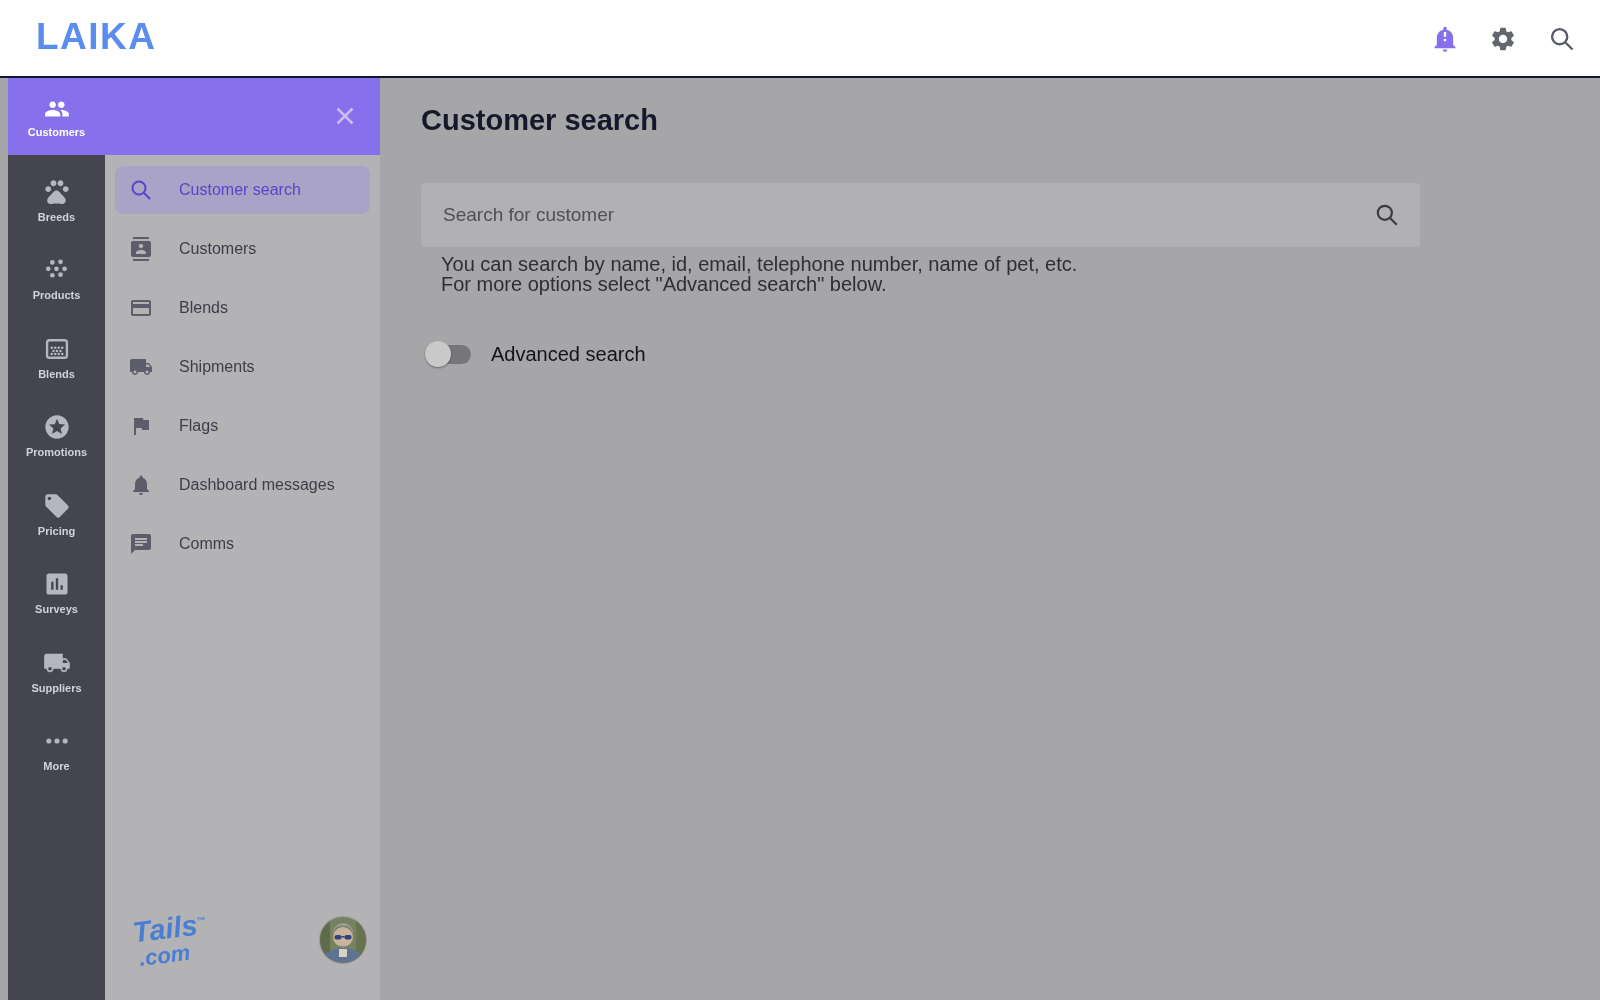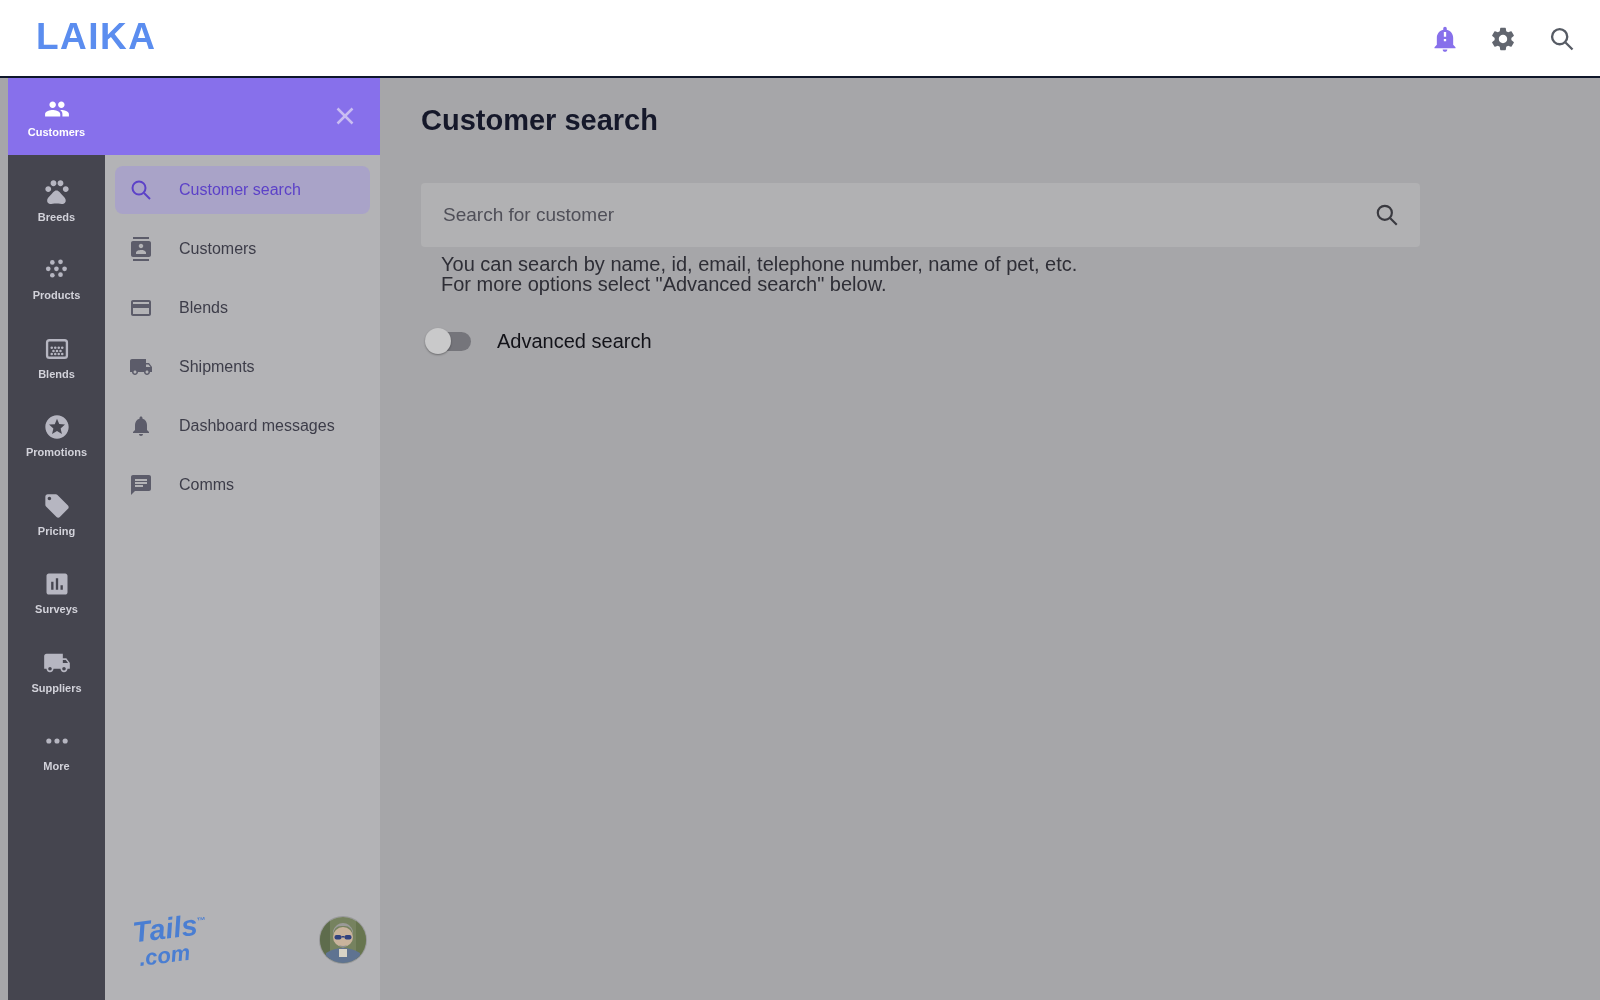--- a/index.html
+++ b/index.html
@@ -21,21 +21,21 @@
   .page-title{position:absolute;left:421px;top:104px;margin:0;font-size:29px;font-weight:700;
               color:#15182a;}
   .searchbox{position:absolute;left:421px;top:183px;width:999px;height:64px;background:#b1b1b3;
              border-radius:4px;display:flex;align-items:center;padding:0 20px;box-sizing:border-box;}
   .searchbox input{flex:1;background:transparent;border:none;outline:none;font-size:19px;
                    color:#33333a;font-family:Liberation Sans, sans-serif;}
   .searchbox input::placeholder{color:#4f4f58;opacity:1;}
   .searchbox .boxicon{width:26px;height:26px;color:#3a3a40;flex:none;}
   .helper{position:absolute;left:441px;top:254px;margin:0;font-size:20px;line-height:20px;
           color:#2e2e36;}
-  .advanced-row{position:absolute;left:425px;top:328px;display:flex;align-items:center;gap:26px;}
+  .advanced-row{position:absolute;left:425px;top:341px;display:flex;align-items:center;gap:20px;}
   .switch{position:relative;width:46px;height:26px;cursor:pointer;}
   .switch .track{position:absolute;left:8px;top:4px;width:38px;height:19px;border-radius:10px;
                  background:#75757b;}
   .switch .thumb{position:absolute;left:0;top:0;width:26px;height:26px;border-radius:50%;
                  background:#c9c9ca;box-shadow:0 1px 2px rgba(0,0,0,.35);}
   .advanced-label{font-size:20px;font-weight:500;color:#131319;}
   
   .drawer{position:absolute;left:0;top:78px;width:372px;height:922px;z-index:30;margin-left:8px;}
   .drawer-head{position:absolute;left:0;top:0;width:372px;height:77px;
                background:var(--accent-purple,#8770eb);}
@@ -234,20 +234,26 @@
         <span class="mlabel">Blends</span>
       </div>
       <div class="menu-item">
         <svg viewBox="0 0 24 24" fill="currentColor">
           <path d="M20 8h-3V4H3c-1.1 0-2 .9-2 2v11h2c0 1.66 1.34 3 3 3s3-1.34 3-3h6c0 1.66 1.34 3 3 3s3-1.34 3-3h2v-5l-3-4zM6 18.5c-.83 0-1.5-.67-1.5-1.5s.67-1.5 1.5-1.5 1.5.67 1.5 1.5-.67 1.5-1.5 1.5zm13.5-9l1.96 2.5H17V9.5h2.5zm-1.5 9c-.83 0-1.5-.67-1.5-1.5s.67-1.5 1.5-1.5 1.5.67 1.5 1.5-.67 1.5-1.5 1.5z"></path>
         </svg>
         <span class="mlabel">Shipments</span>
       </div>
       <div class="menu-item">
         <svg viewBox="0 0 24 24" fill="currentColor">
+          <path d="M14.4 6L14 4H5v17h2v-7h5.6l.4 2h7V6z"></path>
+        </svg>
+        <span class="mlabel">Flags</span>
+      </div>
+      <div class="menu-item">
+        <svg viewBox="0 0 24 24" fill="currentColor">
           <path d="M12 22c1.1 0 2-.9 2-2h-4c0 1.1.89 2 2 2zm6-6v-5c0-3.07-1.64-5.64-4.5-6.32V4c0-.83-.67-1.5-1.5-1.5s-1.5.67-1.5 1.5v.68C7.63 5.36 6 7.92 6 11v5l-2 2v1h16v-1l-2-2z"></path>
         </svg>
         <span class="mlabel">Dashboard messages</span>
       </div>
       <div class="menu-item">
         <svg viewBox="0 0 24 24" fill="currentColor">
           <path d="M20 2H4c-1.1 0-1.99.9-1.99 2L2 22l4-4h14c1.1 0 2-.9 2-2V4c0-1.1-.9-2-2-2zM6 9h12v2H6V9zm8 5H6v-2h8v2zm4-6H6V6h12v2z"></path>
         </svg>
         <span class="mlabel">Comms</span>
       </div>

